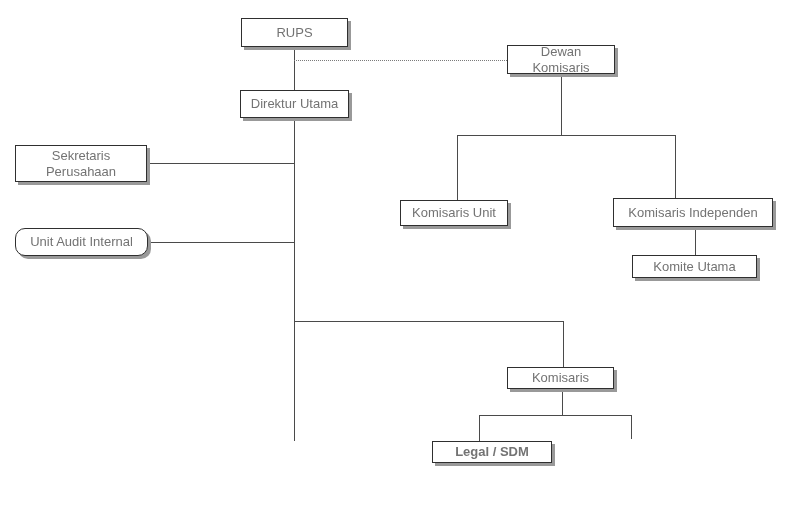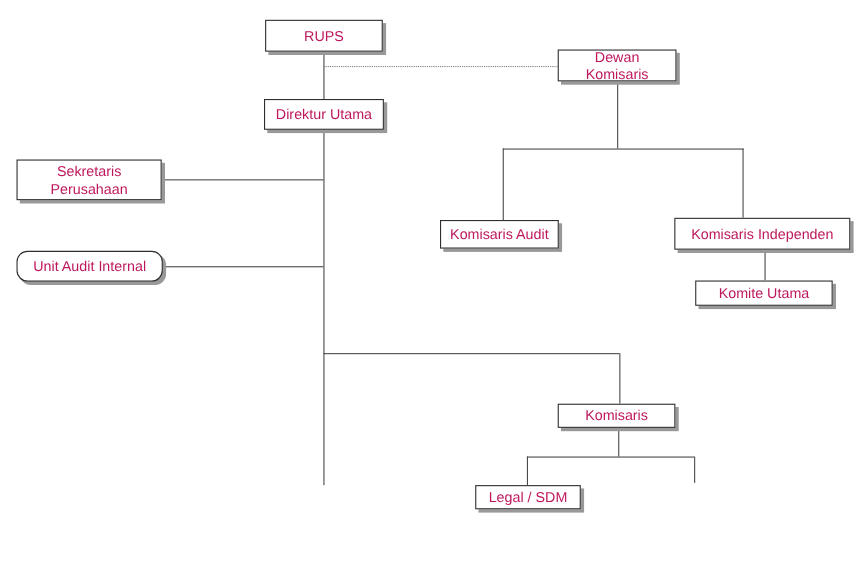--- a/index.html
+++ b/index.html
@@ -20,21 +20,21 @@
     box-sizing: border-box;
     background: #ffffff;
     border: 1px solid #2f2f2f;
     box-shadow: 3px 3px 0 #999999;
     display: flex;
     align-items: center;
     justify-content: center;
     text-align: center;
     font-size: 13px;
     line-height: 1.2;
-    color: #be185d;
+    color: #737373;
     padding: 1px 4px;
     z-index: 2;
   }
   .vline {
     position: absolute;
     width: 1px;
     background: #4a4a4a;
     z-index: 1;
   }
   .hline {
@@ -76,25 +76,25 @@
   <div class="node" style="left:241px; top:18px; width:107px; height:29px;">RUPS</div>
 
   <div class="node" style="left:507px; top:45px; width:108px; height:29px;">Dewan Komisaris</div>
 
   <div class="node" style="left:240px; top:90px; width:109px; height:28px;text-align:right;">Direktur Utama</div>
 
   <div class="node" style="left:15px; top:145px; width:132px; height:37px;">Sekretaris Perusahaan</div>
 
   <div class="node" style="left:15px; top:228px; width:133px; height:28px;border-radius:10px;">Unit Audit Internal</div>
 
-  <div class="node" style="left:400px; top:200px; width:108px; height:26px;">Komisaris Audit</div>
+  <div class="node" style="left:400px; top:200px; width:108px; height:26px;">Komisaris Unit</div>
 
   <div class="node" style="left:613px; top:198px; width:160px; height:29px;">Komisaris Independen</div>
 
   <div class="node" style="left:632px; top:255px; width:125px; height:23px;">Komite Utama</div>
 
   <div class="node" style="left:507px; top:367px; width:107px; height:22px;">Komisaris</div>
 
 
-  <div class="node" style="left:432px; top:441px; width:96px; height:22px;">Legal / SDM</div>
+  <div class="node" style="left:432px; top:441px; width:120px; height:22px;font-weight:bold;">Legal / SDM</div>
 
 
 </div>
 
 </body></html>

